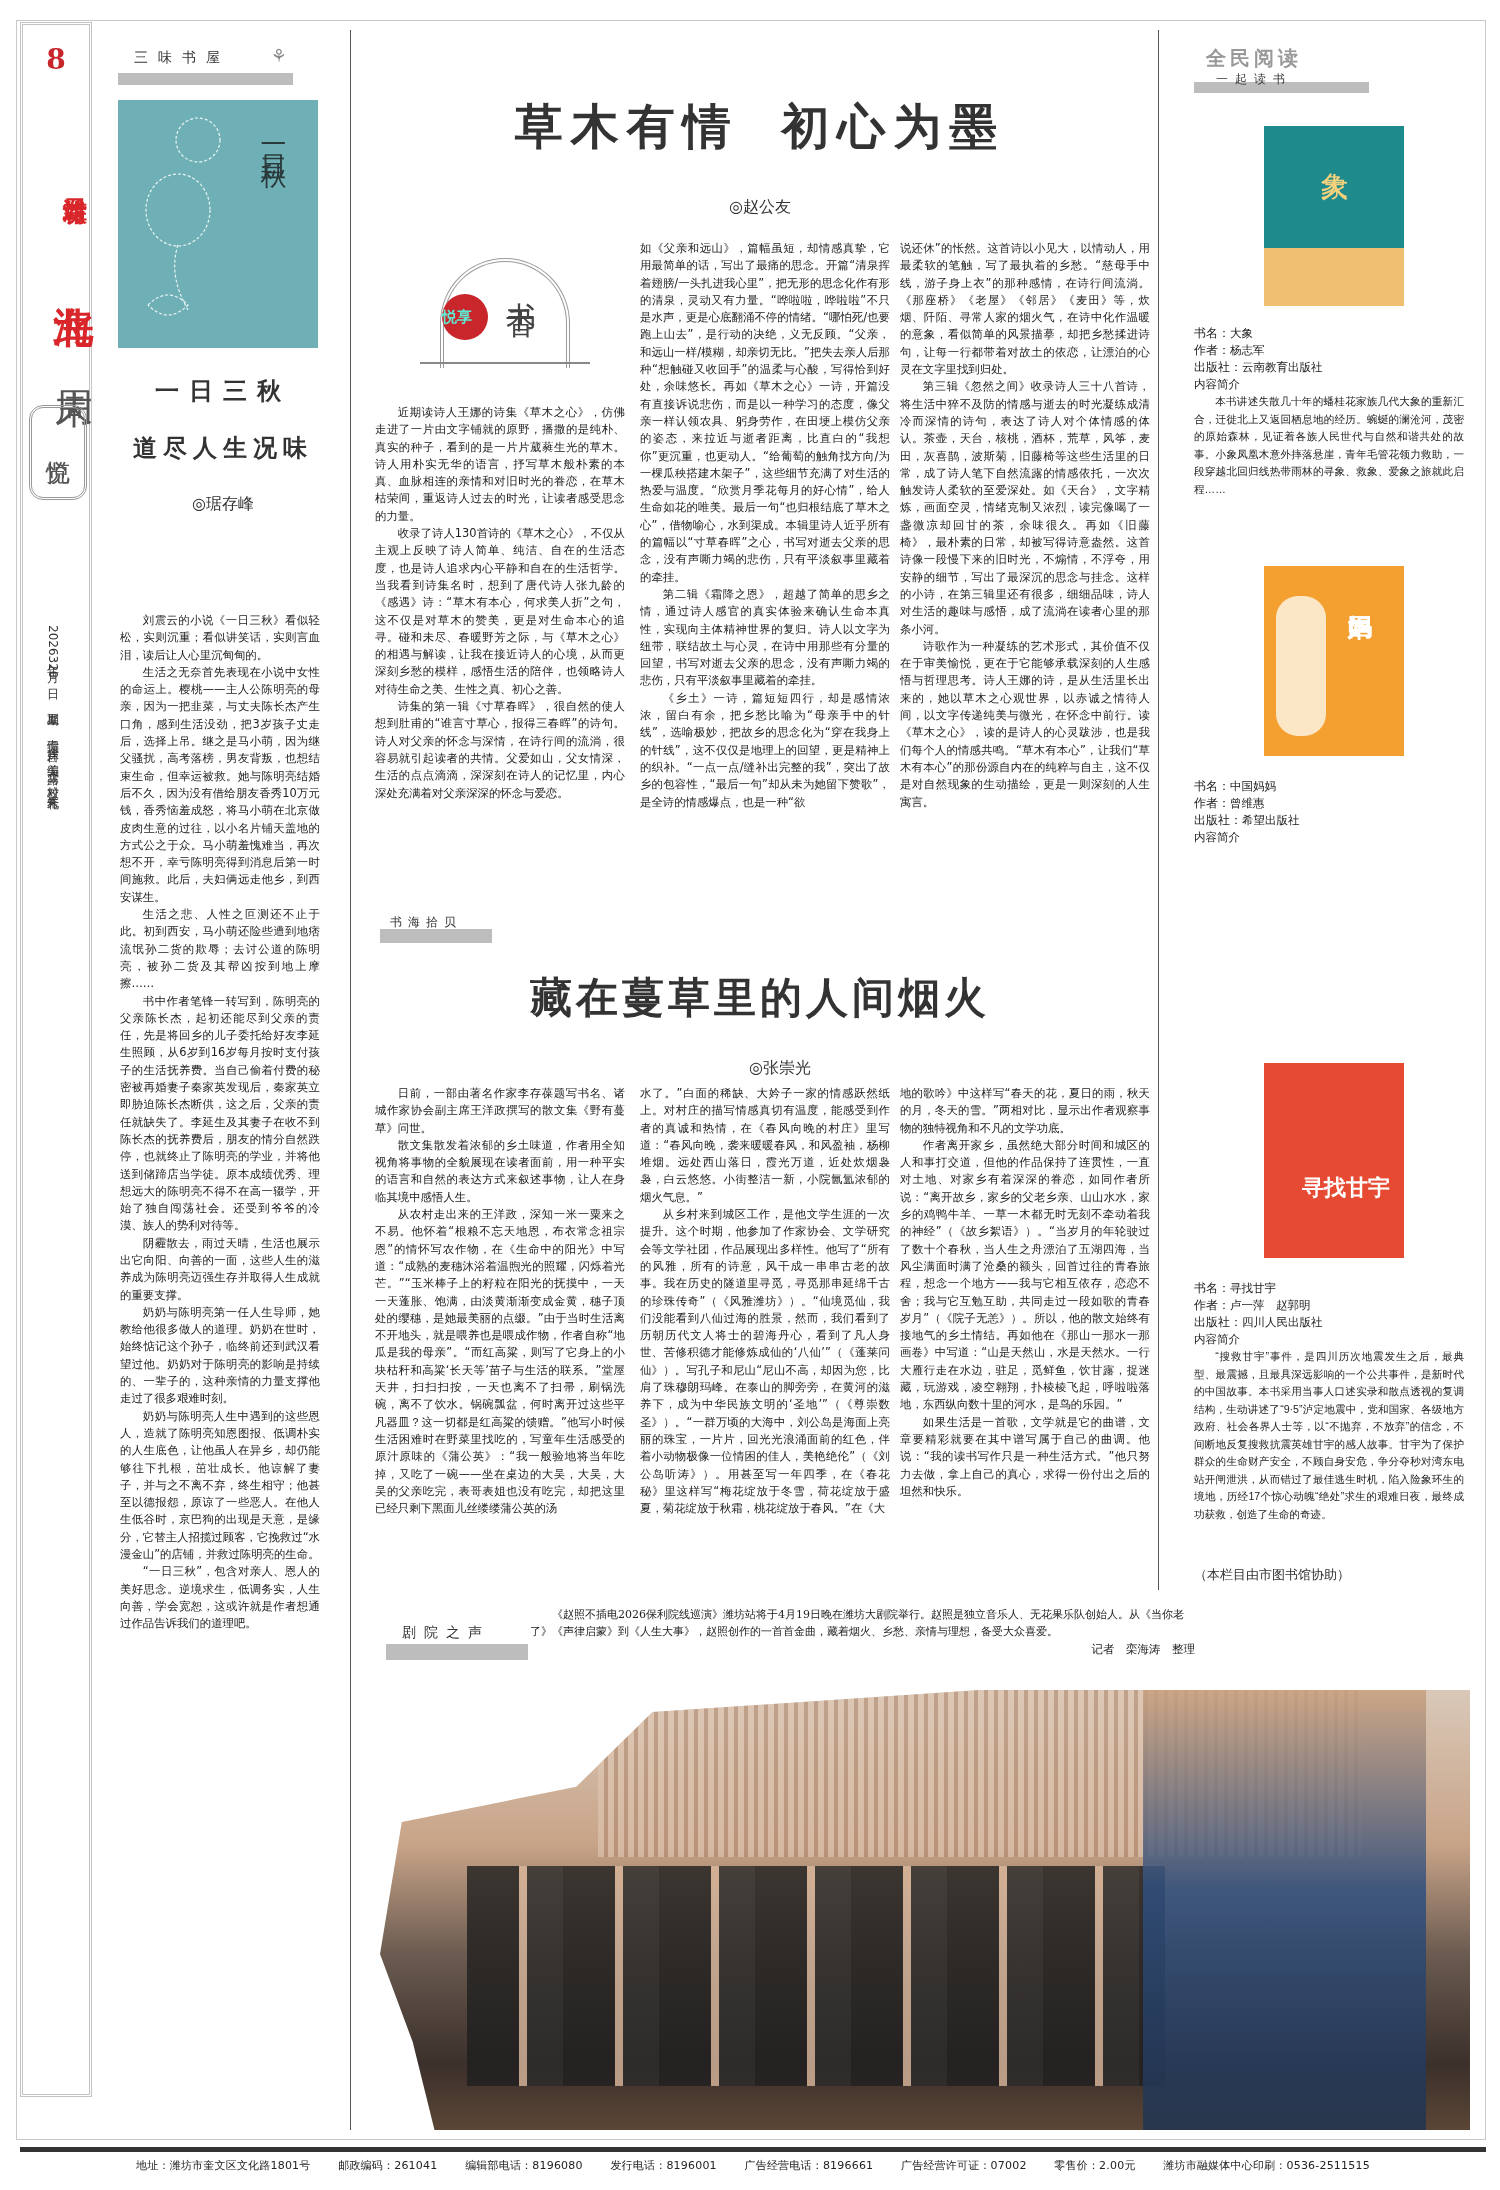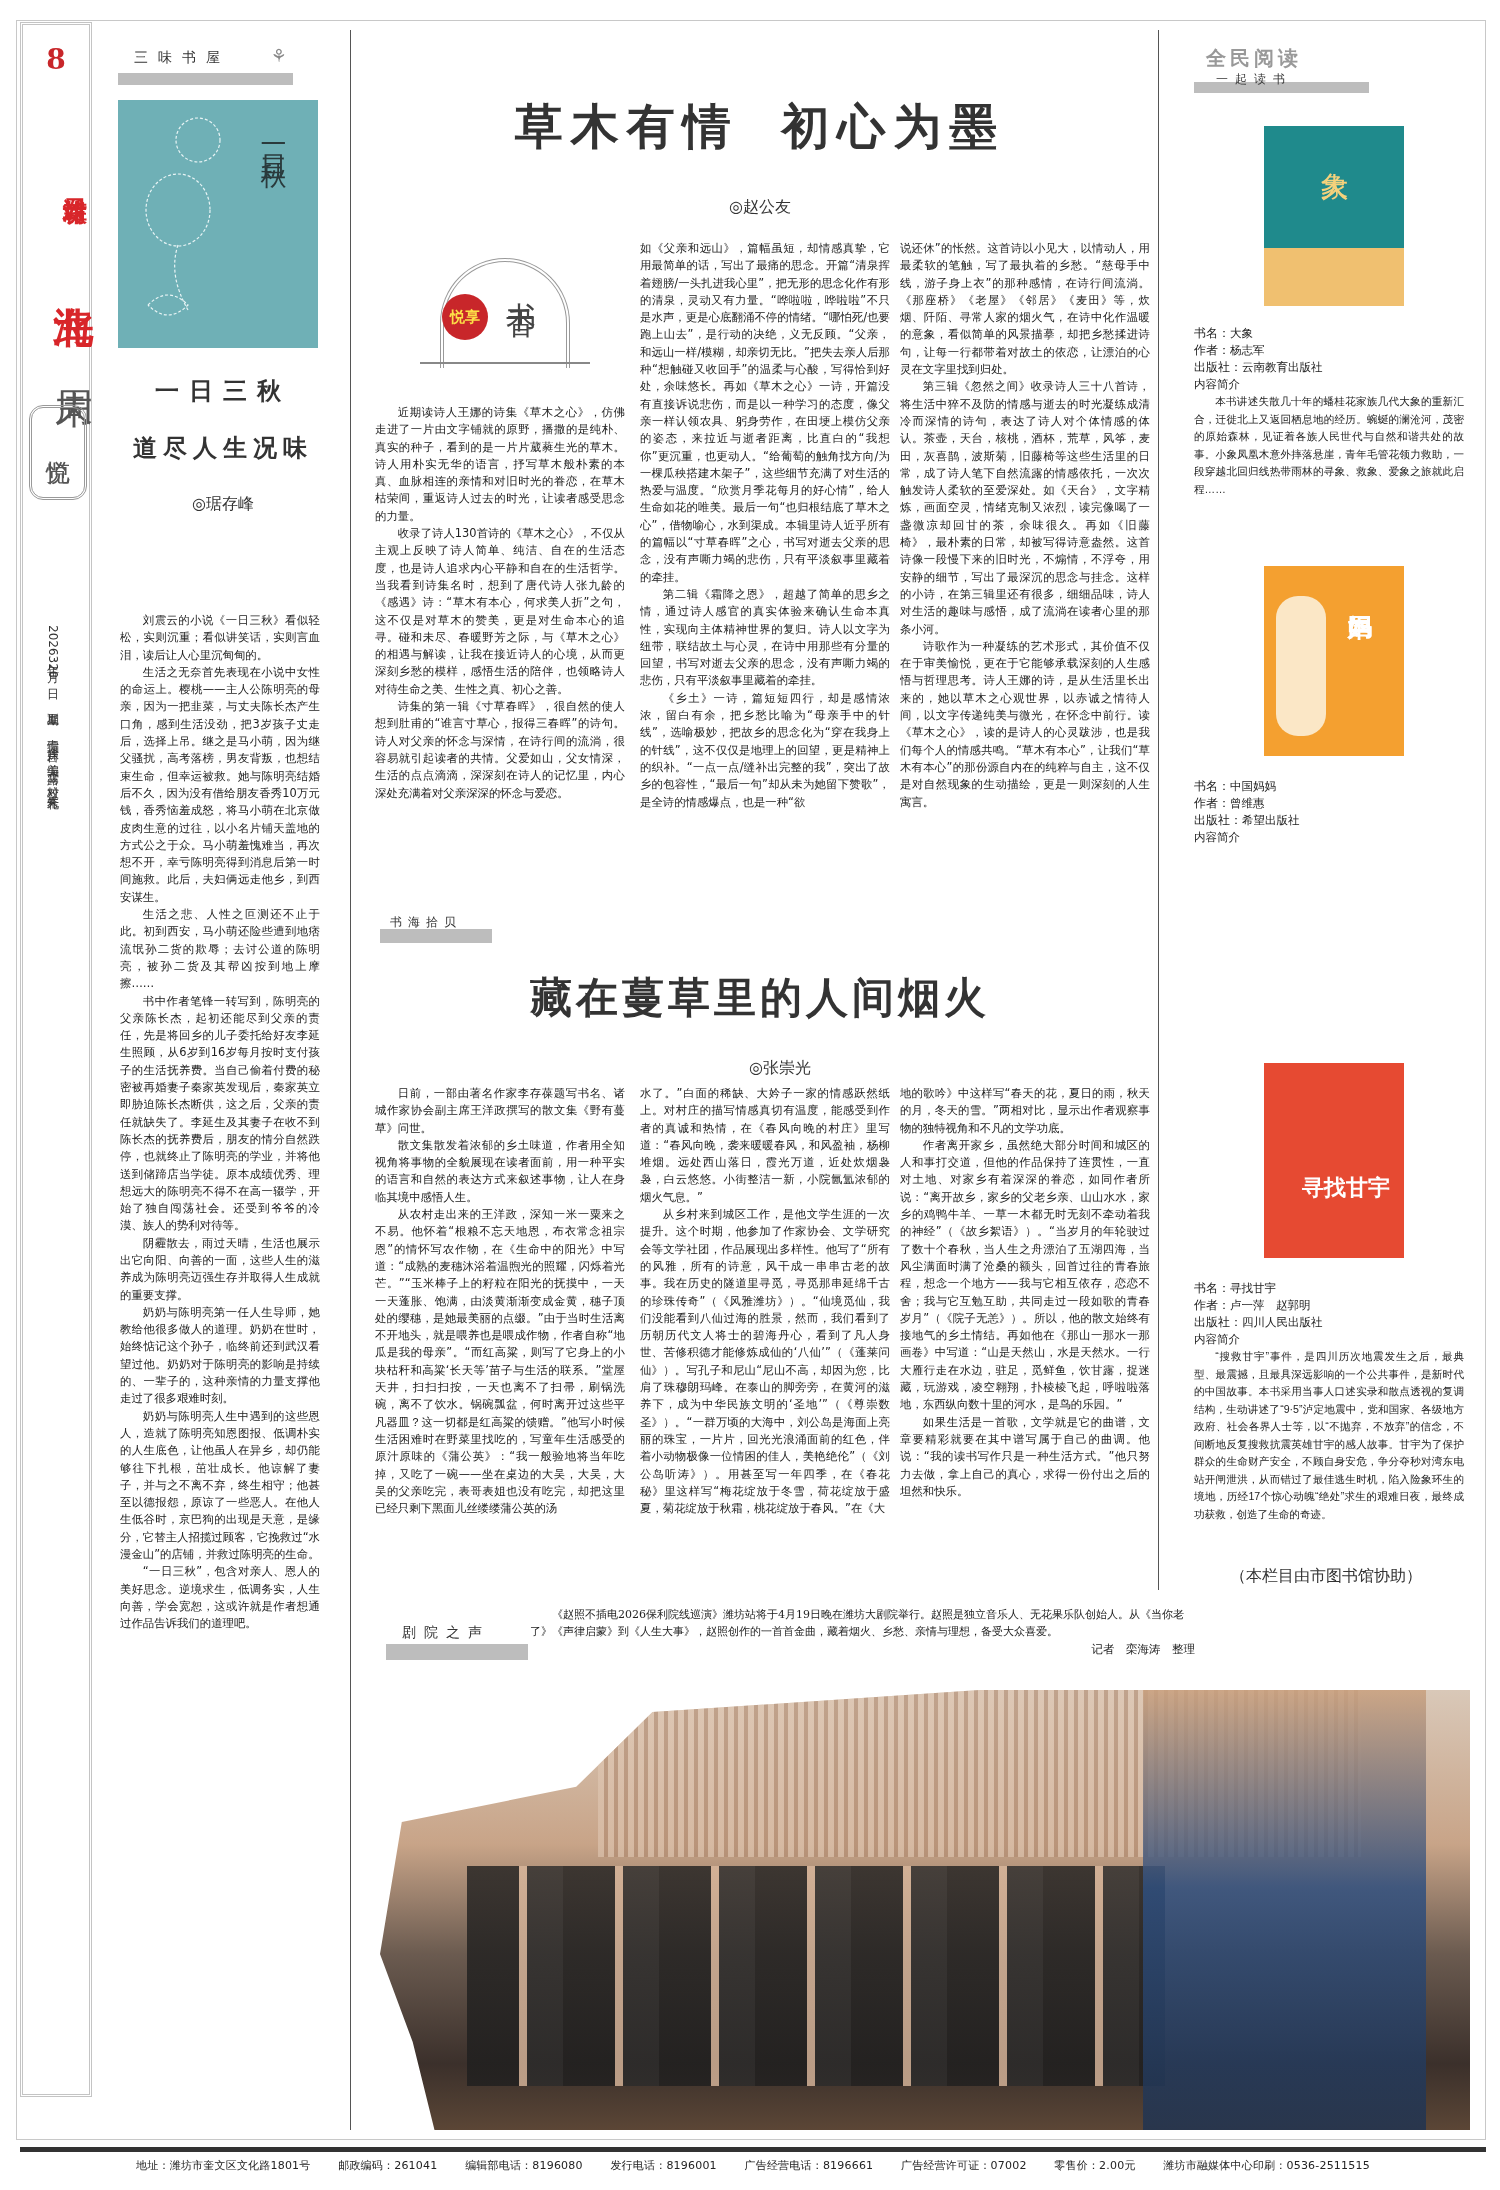--- a/index.html
+++ b/index.html
@@ -87,21 +87,21 @@
   <p>阴霾散去，雨过天晴，生活也展示出它向阳、向善的一面，这些人生的滋养成为陈明亮迈强生存并取得人生成就的重要支撑。</p>
   <p>奶奶与陈明亮第一任人生导师，她教给他很多做人的道理。奶奶在世时，始终惦记这个孙子，临终前还到武汉看望过他。奶奶对于陈明亮的影响是持续的、一辈子的，这种亲情的力量支撑他走过了很多艰难时刻。</p>
   <p>奶奶与陈明亮人生中遇到的这些恩人，造就了陈明亮知恩图报、低调朴实的人生底色，让他虽人在异乡，却仍能够往下扎根，茁壮成长。他谅解了妻子，并与之不离不弃，终生相守；他甚至以德报怨，原谅了一些恶人。在他人生低谷时，京巴狗的出现是天意，是缘分，它替主人招揽过顾客，它挽救过“水漫金山”的店铺，并救过陈明亮的生命。</p>
   <p>“一日三秋”，包含对亲人、恩人的美好思念。逆境求生，低调务实，人生向善，学会宽恕，这或许就是作者想通过作品告诉我们的道理吧。</p>
 </div>
 
 <div class="head1" style="left:370px;top:95px;width:780px;font-size:48px;letter-spacing:8px;white-space:pre">草木有情  初心为墨</div>
 <div class="byline" style="left:370px;top:197px;width:780px">◎赵公友</div>
 <div style="position:absolute;left:420px;top:258px;width:170px;height:120px">
   <div style="position:absolute;left:20px;top:0;width:130px;height:110px;border:4px double #999;border-bottom:none;border-radius:65px 65px 0 0"></div>
-  <div style="position:absolute;left:22px;top:36px;width:46px;height:46px;border-radius:50%;background:#c8262a;color:#fde047;font-size:15px;font-weight:bold;text-align:center;line-height:46px"><span>悦享</span></div>
+  <div style="position:absolute;left:22px;top:36px;width:46px;height:46px;border-radius:50%;background:#c8262a;color:#5eead4;font-size:15px;font-weight:bold;line-height:46px"><span>悦享</span></div>
   <div style="position:absolute;left:80px;top:20px;font-size:30px;color:#444;writing-mode:vertical-rl;font-family:'DejaVu Serif',serif;letter-spacing:6px">书香</div>
   <div style="position:absolute;left:0;top:104px;width:170px;height:2px;background:#888"></div>
 </div>
 <div class="col text" style="left:375px;top:404px;width:250px;height:460px">
   <p>近期读诗人王娜的诗集《草木之心》，仿佛走进了一片由文字铺就的原野，播撒的是纯朴、真实的种子，看到的是一片片葳蕤生光的草木。诗人用朴实无华的语言，抒写草木般朴素的本真、血脉相连的亲情和对旧时光的眷恋，在草木枯荣间，重返诗人过去的时光，让读者感受思念的力量。</p>
   <p>收录了诗人130首诗的《草木之心》，不仅从主观上反映了诗人简单、纯洁、自在的生活态度，也是诗人追求内心平静和自在的生活哲学。当我看到诗集名时，想到了唐代诗人张九龄的《感遇》诗：“草木有本心，何求美人折”之句，这不仅是对草木的赞美，更是对生命本心的追寻。碰和未尽、春暖野芳之际，与《草木之心》的相遇与解读，让我在接近诗人的心境，从而更深刻乡愁的模样，感悟生活的陪伴，也领略诗人对待生命之美、生性之真、初心之善。</p>
   <p>诗集的第一辑《寸草春晖》，很自然的使人想到肚甫的“谁言寸草心，报得三春晖”的诗句。诗人对父亲的怀念与深情，在诗行间的流淌，很容易就引起读者的共情。父爱如山，父女情深，生活的点点滴滴，深深刻在诗人的记忆里，内心深处充满着对父亲深深的怀念与爱恋。</p>
 </div>
 <div class="col text" style="left:640px;top:240px;width:250px;height:625px">
   <p style="text-indent:0">如《父亲和远山》，篇幅虽短，却情感真挚，它用最简单的话，写出了最痛的思念。开篇“清泉挥着翅膀/一头扎进我心里”，把无形的思念化作有形的清泉，灵动又有力量。“哗啦啦，哗啦啦”不只是水声，更是心底翻涌不停的情绪。“哪怕死/也要跑上山去”，是行动的决绝，义无反顾。“父亲，和远山一样/模糊，却亲切无比。”把失去亲人后那种“想触碰又收回手”的温柔与心酸，写得恰到好处，余味悠长。再如《草木之心》一诗，开篇没有直接诉说悲伤，而是以一种学习的态度，像父亲一样认领农具、躬身劳作，在田埂上模仿父亲的姿态，来拉近与逝者距离，比直白的“我想你”更沉重，也更动人。“给葡萄的触角找方向/为一棵瓜秧搭建木架子”，这些细节充满了对生活的热爱与温度。“欣赏月季花每月的好心情”，给人生命如花的唯美。最后一句“也归根结底了草木之心”，借物喻心，水到渠成。本辑里诗人近乎所有的篇幅以“寸草春晖”之心，书写对逝去父亲的思念，没有声嘶力竭的悲伤，只有平淡叙事里藏着的牵挂。</p>
@@ -165,21 +165,21 @@
 <div class="book-img" style="left:1264px;top:1063px;width:140px;height:195px;background:#e64a32">
   <div style="position:absolute;bottom:55px;right:14px;color:#fff;font-size:22px;font-weight:bold">寻找甘宇</div>
 </div>
 <div class="col info" style="left:1194px;top:1280px;width:270px">
   <div><span class="lbl">书名：</span><span>寻找甘宇</span></div>
   <div><span class="lbl">作者：</span><span style="white-space:pre">卢一萍　赵郭明</span></div>
   <div><span class="lbl">出版社：</span><span>四川人民出版社</span></div>
   <div>内容简介</div>
   <div class="desc">“搜救甘宇”事件，是四川历次地震发生之后，最典型、最震撼，且最具深远影响的一个公共事件，是新时代的中国故事。本书采用当事人口述实录和散点透视的复调结构，生动讲述了“9·5”泸定地震中，党和国家、各级地方政府、社会各界人士等，以“不抛弃，不放弃”的信念，不间断地反复搜救抗震英雄甘宇的感人故事。甘宇为了保护群众的生命财产安全，不顾自身安危，争分夺秒对湾东电站开闸泄洪，从而错过了最佳逃生时机，陷入险象环生的境地，历经17个惊心动魄“绝处”求生的艰难日夜，最终成功获救，创造了生命的奇迹。</div>
 </div>
-<div style="position:absolute;left:1194px;top:1566px;width:264px;text-align:center;font-size:16px;color:#333">（本栏目由市图书馆协助）</div>
+<div style="position:absolute;left:1194px;top:1566px;width:264px;text-align:left;font-size:13px;color:#333">（本栏目由市图书馆协助）</div>
 
 <div class="sec-banner" style="left:386px;top:1608px;width:142px;height:52px">
   <span class="t" style="top:16px;font-size:14px;letter-spacing:8px">剧院之声</span>
 </div>
 <div style="position:absolute;left:530px;top:1606px;width:670px;font-size:11px;line-height:17px;font-family:'DejaVu Serif',serif;color:#222;text-indent:2em">
   <span>《赵照不插电2026保利院线巡演》潍坊站将于4月19日晚在潍坊大剧院举行。赵照是独立音乐人、无花果乐队创始人。从《当你老了》《声律启蒙》到《人生大事》，赵照创作的一首首金曲，藏着烟火、乡愁、亲情与理想，备受大众喜爱。</span>
 </div>
 <div style="position:absolute;left:1000px;top:1642px;width:195px;text-align:right;font-size:11.5px;color:#222;white-space:pre">记者　栾海涛　整理</div>
 <div class="photo">
   <div style="position:absolute;left:20%;top:0;width:70%;height:38%;background:repeating-linear-gradient(90deg,#e0c8b4 0 6px,#b08a70 6px 10px);opacity:.6"></div>

